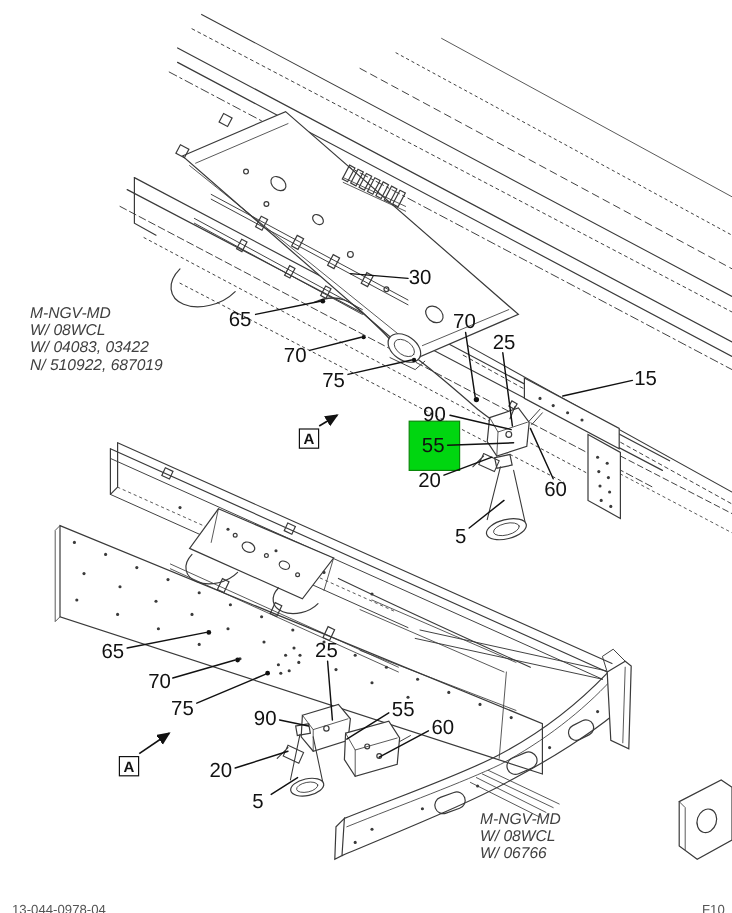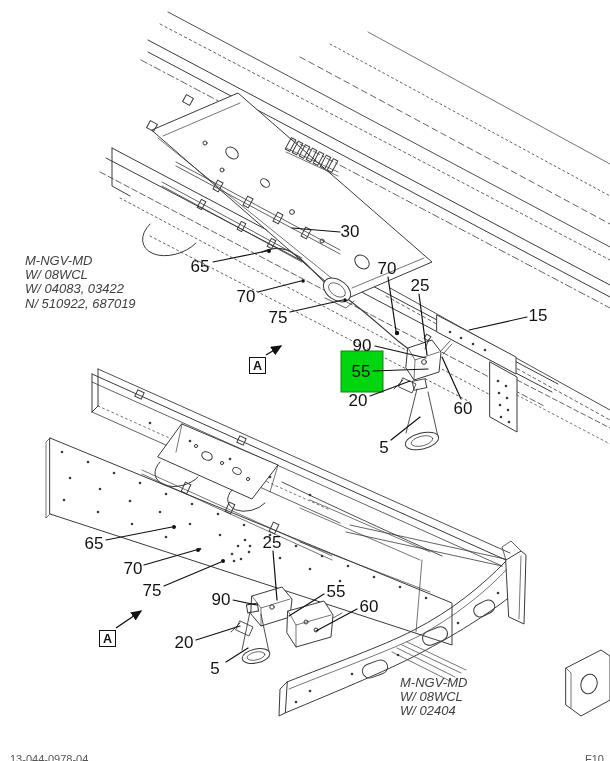--- a/index.html
+++ b/index.html
@@ -304,21 +304,21 @@
 <div class="note" id="upper-note" style="left:25px;top:254px;width:160px;">
   <div>M-NGV-MD</div>
   <div>W/ 08WCL</div>
   <div>W/ 04083, 03422</div>
   <div>N/ 510922, 687019</div>
 </div>
 
 <div class="note" id="lower-note" style="left:400px;top:676px;width:185px;">
   <div>M-NGV-MD</div>
   <div>W/ 08WCL</div>
-  <div>W/ 02404</div>
+  <div>W/ 06766</div>
 </div>
 
 <div class="detail-marker" style="left:249px;top:357px;">A</div>
 
 <div class="detail-marker" style="left:99px;top:630px;">A</div>
 
 <div class="footer-code" id="footer-left">13-044-0978-04</div>
 
 <div class="footer-code" id="footer-right">F10</div>
 

